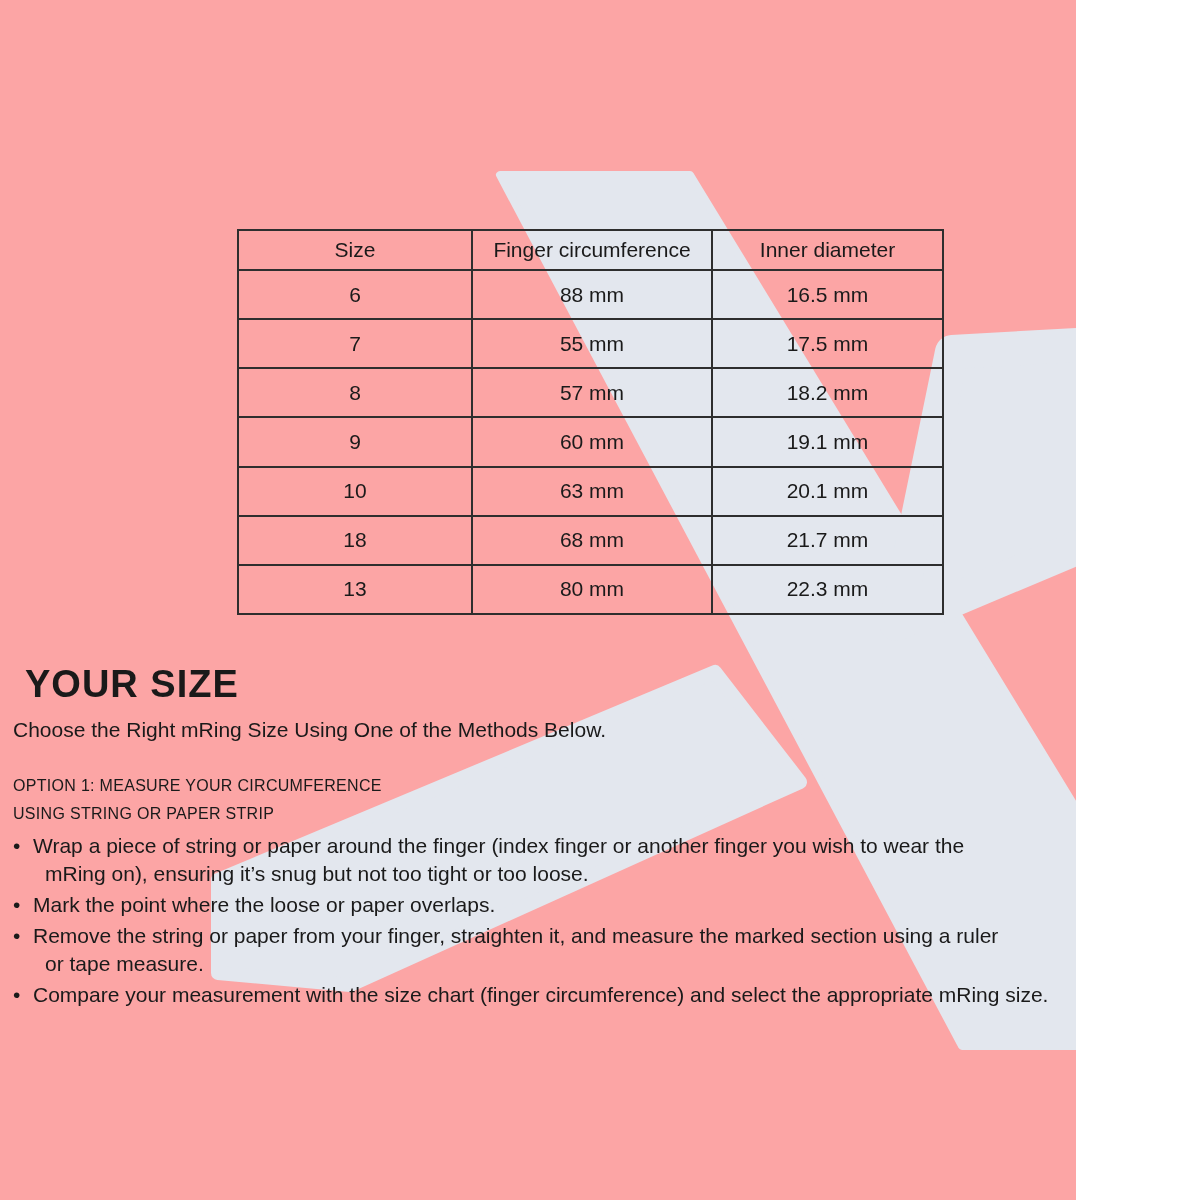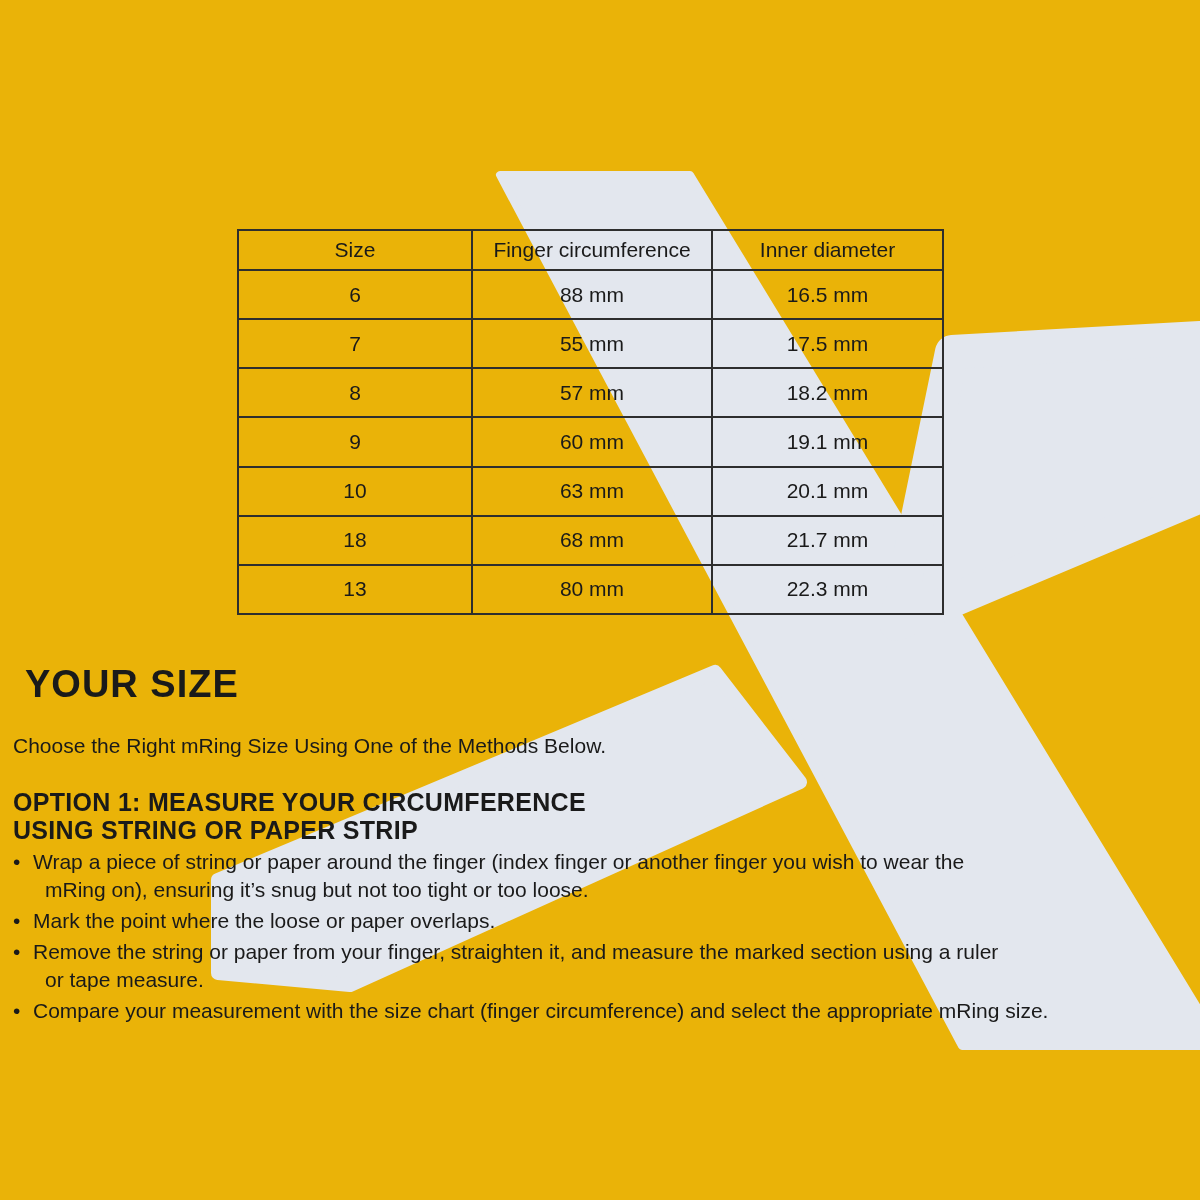--- a/index.html
+++ b/index.html
@@ -6,22 +6,22 @@
   body {
     width: 1200px; height: 1200px;
     background: #ffffff;
     font-family: "Liberation Sans", sans-serif;
     color: #1a1a1a;
     position: relative;
     overflow: hidden;
   }
   .page {
     position: absolute; inset: 0;
-    width: 1200px; height: 1200px;
-    background: #eab308;
+    width: 1076px; height: 1200px;
+    background: #fca5a5;
     overflow: hidden;
   }
   
   .watermark-svg {
     position: absolute; left: 0; top: 0;
     width: 1200px; height: 1200px;
     z-index: 0;
   }
   .content-layer { position: absolute; inset: 0; z-index: 1; }
 
@@ -54,29 +54,29 @@
     width: 1180px;
   }
   .page-title {
     font-size: 38px;
     line-height: 40px;
     font-weight: bold;
     letter-spacing: 1px;
     margin: 12px;
   }
   .subtitle {
-    margin-top: 29px;
+    margin-top: 13px;
     font-size: 21px;
     line-height: 26px;
   }
   .option-heading {
     margin-top: 29px;
-    font-size: 25px;
+    font-size: 16px;
     line-height: 28px;
-    font-weight: bold;
+    font-weight: normal;
     letter-spacing: 0.3px;
   }
   .bullet-list { margin-top: 4px; }
   .bullet-item { margin-top: 3px; }
   .bullet-line {
     position: relative;
     padding-left: 20px;
     font-size: 21px;
     line-height: 28px;
   }

